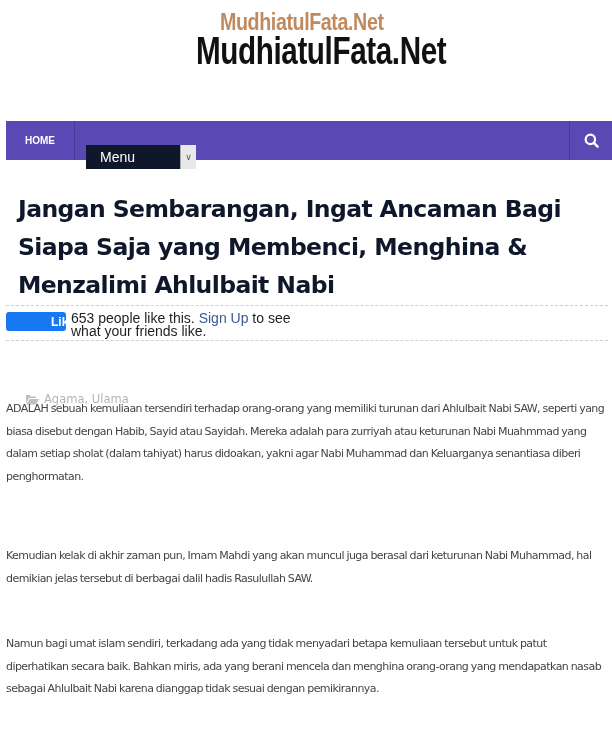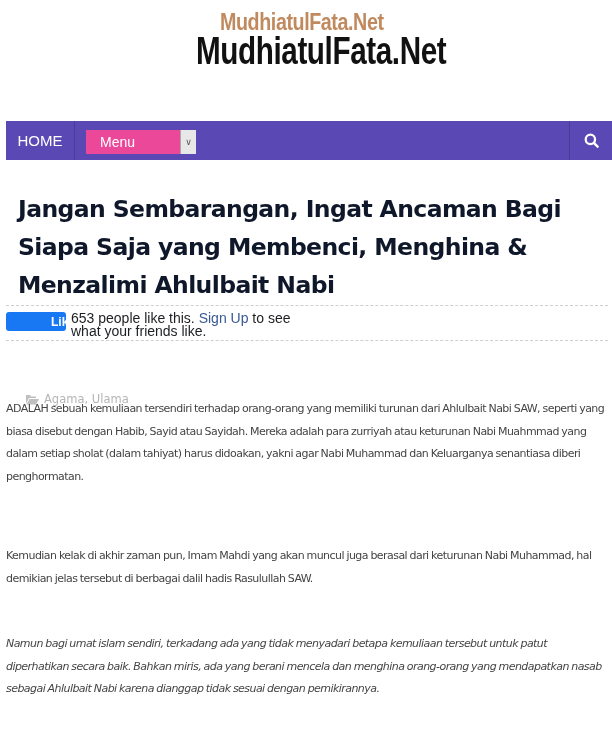--- a/index.html
+++ b/index.html
@@ -1,22 +1,22 @@
 <!DOCTYPE html>
 <html><head>
 <meta charset="utf-8">
 <style>
   html, body { margin: 0; padding: 0; background: #ffffff; }
   body { width: 612px; height: 749px; overflow: hidden; font-family: "DejaVu Sans", sans-serif; position: relative; }
   .logo { position: absolute; left: 0; top: 0; width: 593px; height: 80px; }
   .logo-top { position: absolute; left: 220px; top: 8px; font-family: "Liberation Sans", sans-serif; font-weight: bold; font-size: 24px; color: #c08a5e; letter-spacing: -0.5px; transform: scaleX(0.82); transform-origin: left top; }
   .logo-main { position: absolute; left: 196px; top: 30px; font-family: "Liberation Sans", sans-serif; font-weight: bold; font-size: 38px; color: #111; letter-spacing: -0.5px; transform: scaleX(0.78); transform-origin: left top; }
   .nav { position: absolute; left: 6px; top: 121px; width: 606px; height: 39px; background: #5a48b4; }
-  .nav-home { position: absolute; left: 0; top: 0; width: 68px; height: 39px; color: #fff; font-family: "Liberation Sans", sans-serif; font-weight: normal; font-size: 15px; line-height: 39px; text-align: center; border-right: 1px solid #4a3b94; }
-  .nav-select { position: absolute; left: 80px; top: 9px; width: 110px; height: 24px; background: #ec4899; }
+  .nav-home { position: absolute; left: 0; top: 0; width: 68px; height: 39px; color: #fff; font-family: "Liberation Sans", sans-serif; font-weight: bold; font-size: 10px; line-height: 39px; text-align: center; border-right: 1px solid #4a3b94; }
+  .nav-select { position: absolute; left: 80px; top: 24px; width: 110px; height: 24px; background: #0f172a; }
   .nav-select-label { position: absolute; left: 14px; top: 0; line-height: 24px; color: #fff; font-family: "Liberation Sans", sans-serif; font-size: 14px; }
   .nav-select-arrow { position: absolute; right: 0; top: 0; width: 15px; height: 24px; background: #e8e8e8; border-left: 1px solid #aaa; color: #555; font-size: 9px; line-height: 24px; text-align: center; }
   .nav-search { position: absolute; right: 0; top: 0; width: 42px; height: 39px; border-left: 1px solid #4a3b94; display: flex; align-items: center; justify-content: center; }
   .title { position: absolute; left: 6px; top: 178px; width: 600px; margin: 12px; font-family: "DejaVu Sans", sans-serif; font-weight: bold; font-size: 23.5px; line-height: 38px; color: #0f172a; letter-spacing: -0.6px; }
   .dash { position: absolute; left: 6px; width: 602px; border-top: 1px dashed #cfcfcf; height: 0; }
   .fb-like { position: absolute; left: 6px; top: 312px; width: 60px; height: 19px; background: #1877f2; border-radius: 3px; color: #fff; font-family: "Liberation Sans", sans-serif; font-weight: bold; font-size: 12px; display: flex; align-items: center; gap: 33px; }
   .fb-like svg { margin-left: 7px; margin-right: 5px; }
   .fb-text { position: absolute; left: 71px; top: 312px; width: 240px; font-family: Liberation Sans, sans-serif; font-size: 14px; line-height: 13px; color: #1c1e21; }
   .fb-link { color: #385898; }
   .cats { position: absolute; left: 26px; top: 344px; font-family: "DejaVu Sans", sans-serif; font-size: 11.5px; color: #b5b5b5; display: flex; align-items: center; margin-top: 48px; }
@@ -67,13 +67,13 @@
 <div class="cats">
   <svg width="13" height="11" viewBox="0 0 13 11">
     <path d="M0 1 L4 1 L5 2.5 L10 2.5 L10 4 L3 4 L0 10 Z" fill="#c0c0c0"></path>
     <path d="M3.5 5 L13 5 L10 10.5 L0.5 10.5 Z" fill="#c0c0c0"></path>
   </svg>
   <span>Agama, Ulama</span>
 </div>
 
 <p class="para" style="top:398px;">ADALAH sebuah kemuliaan tersendiri terhadap orang-orang yang memiliki turunan dari Ahlulbait Nabi SAW, seperti yang biasa disebut dengan Habib, Sayid atau Sayidah. Mereka adalah para zurriyah atau keturunan Nabi Muahmmad yang dalam setiap sholat (dalam tahiyat) harus didoakan, yakni agar Nabi Muhammad dan Keluarganya senantiasa diberi penghormatan.</p>
 <p class="para" style="top:545px;">Kemudian kelak di akhir zaman pun, Imam Mahdi yang akan muncul juga berasal dari keturunan Nabi Muhammad, hal demikian jelas tersebut di berbagai dalil hadis Rasulullah SAW.</p>
-<p class="para" style="top:633px;font-style:italic;">Namun bagi umat islam sendiri, terkadang ada yang tidak menyadari betapa kemuliaan tersebut untuk patut diperhatikan secara baik. Bahkan miris, ada yang berani mencela dan menghina orang-orang yang mendapatkan nasab sebagai Ahlulbait Nabi karena dianggap tidak sesuai dengan pemikirannya.</p>
+<p class="para" style="top:633px;">Namun bagi umat islam sendiri, terkadang ada yang tidak menyadari betapa kemuliaan tersebut untuk patut diperhatikan secara baik. Bahkan miris, ada yang berani mencela dan menghina orang-orang yang mendapatkan nasab sebagai Ahlulbait Nabi karena dianggap tidak sesuai dengan pemikirannya.</p>
 
 </body></html>

